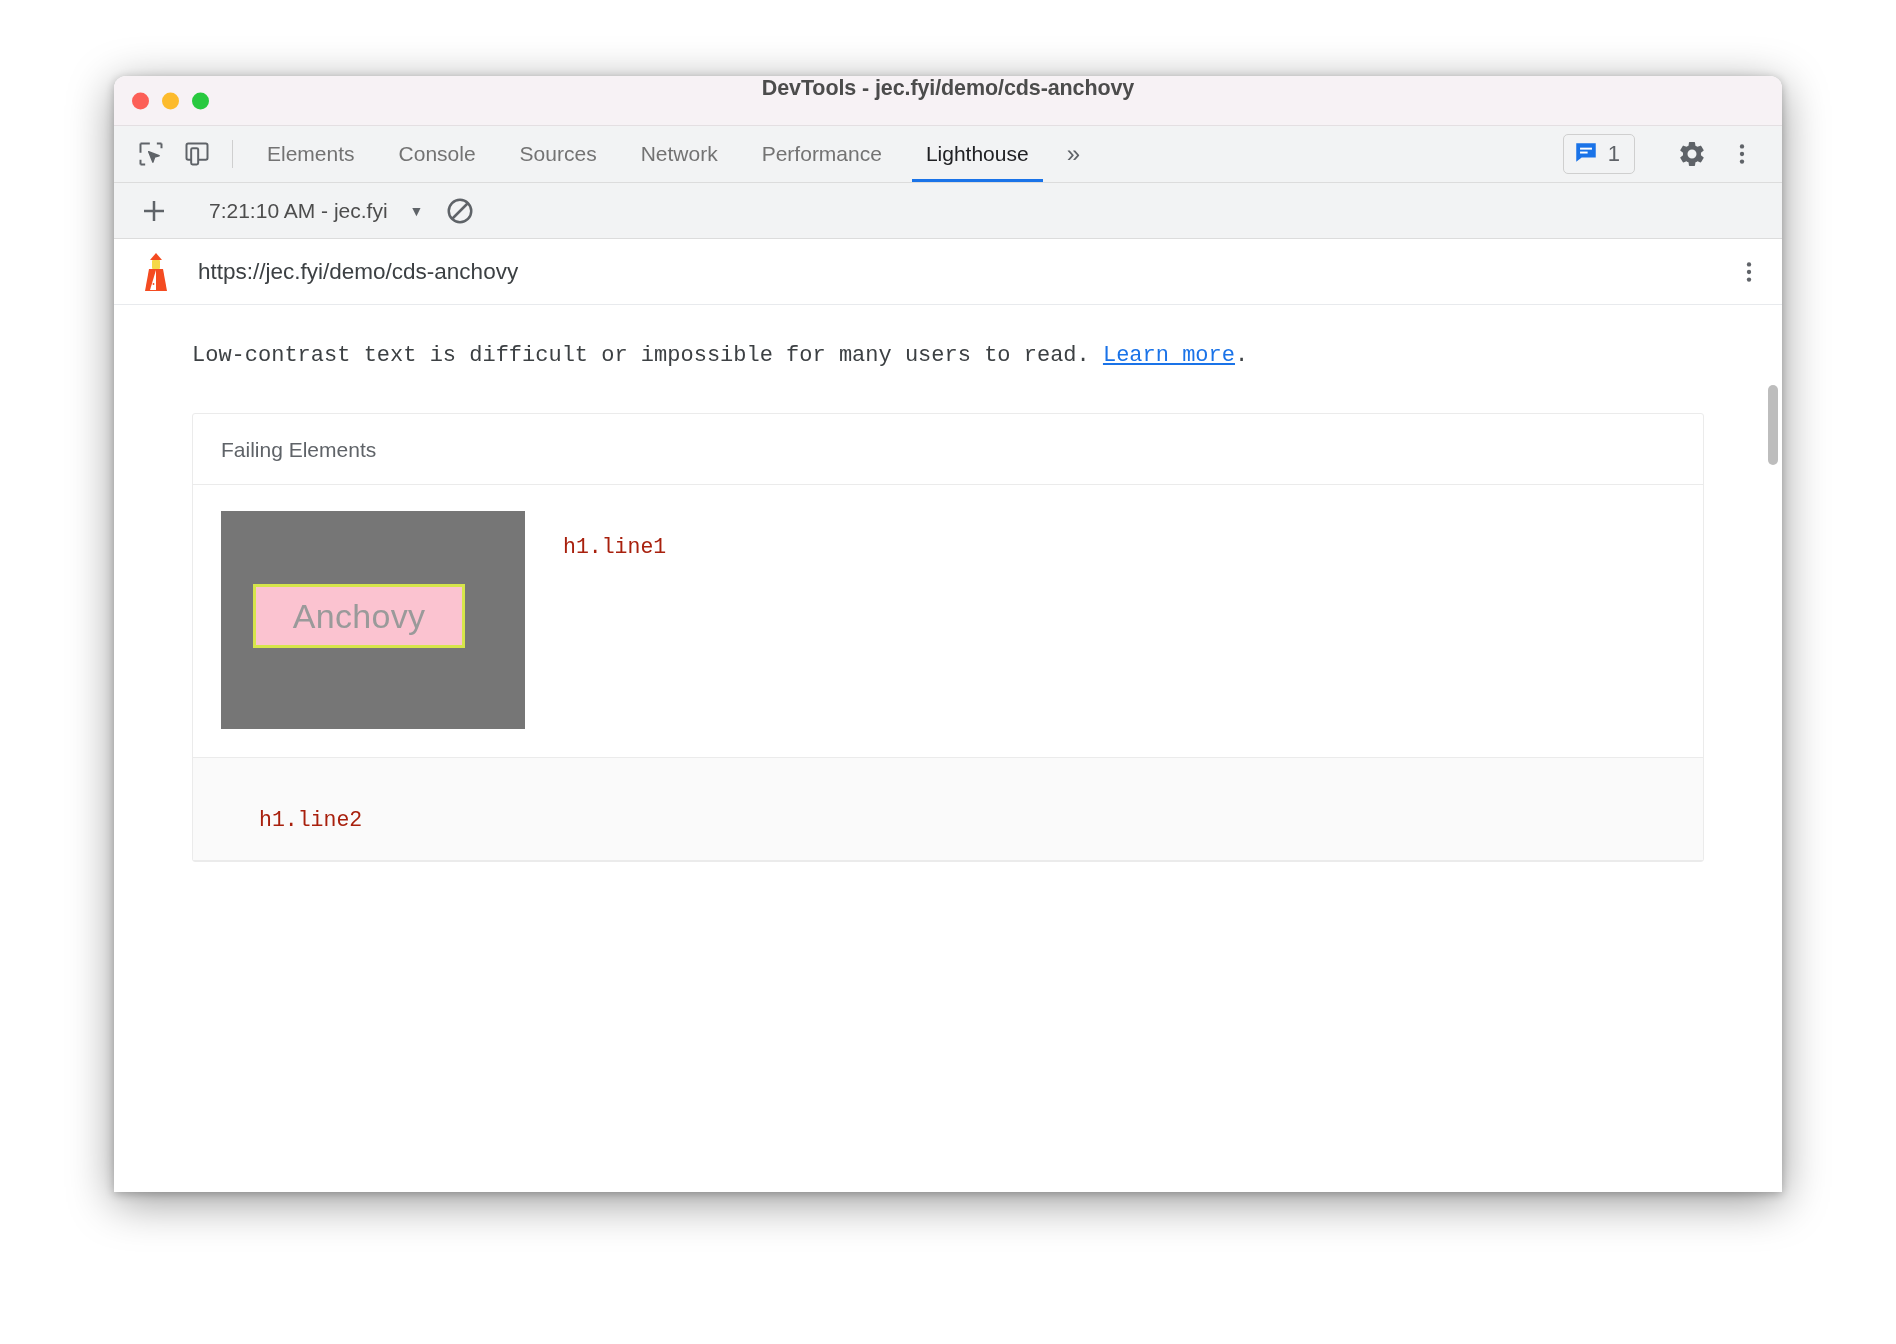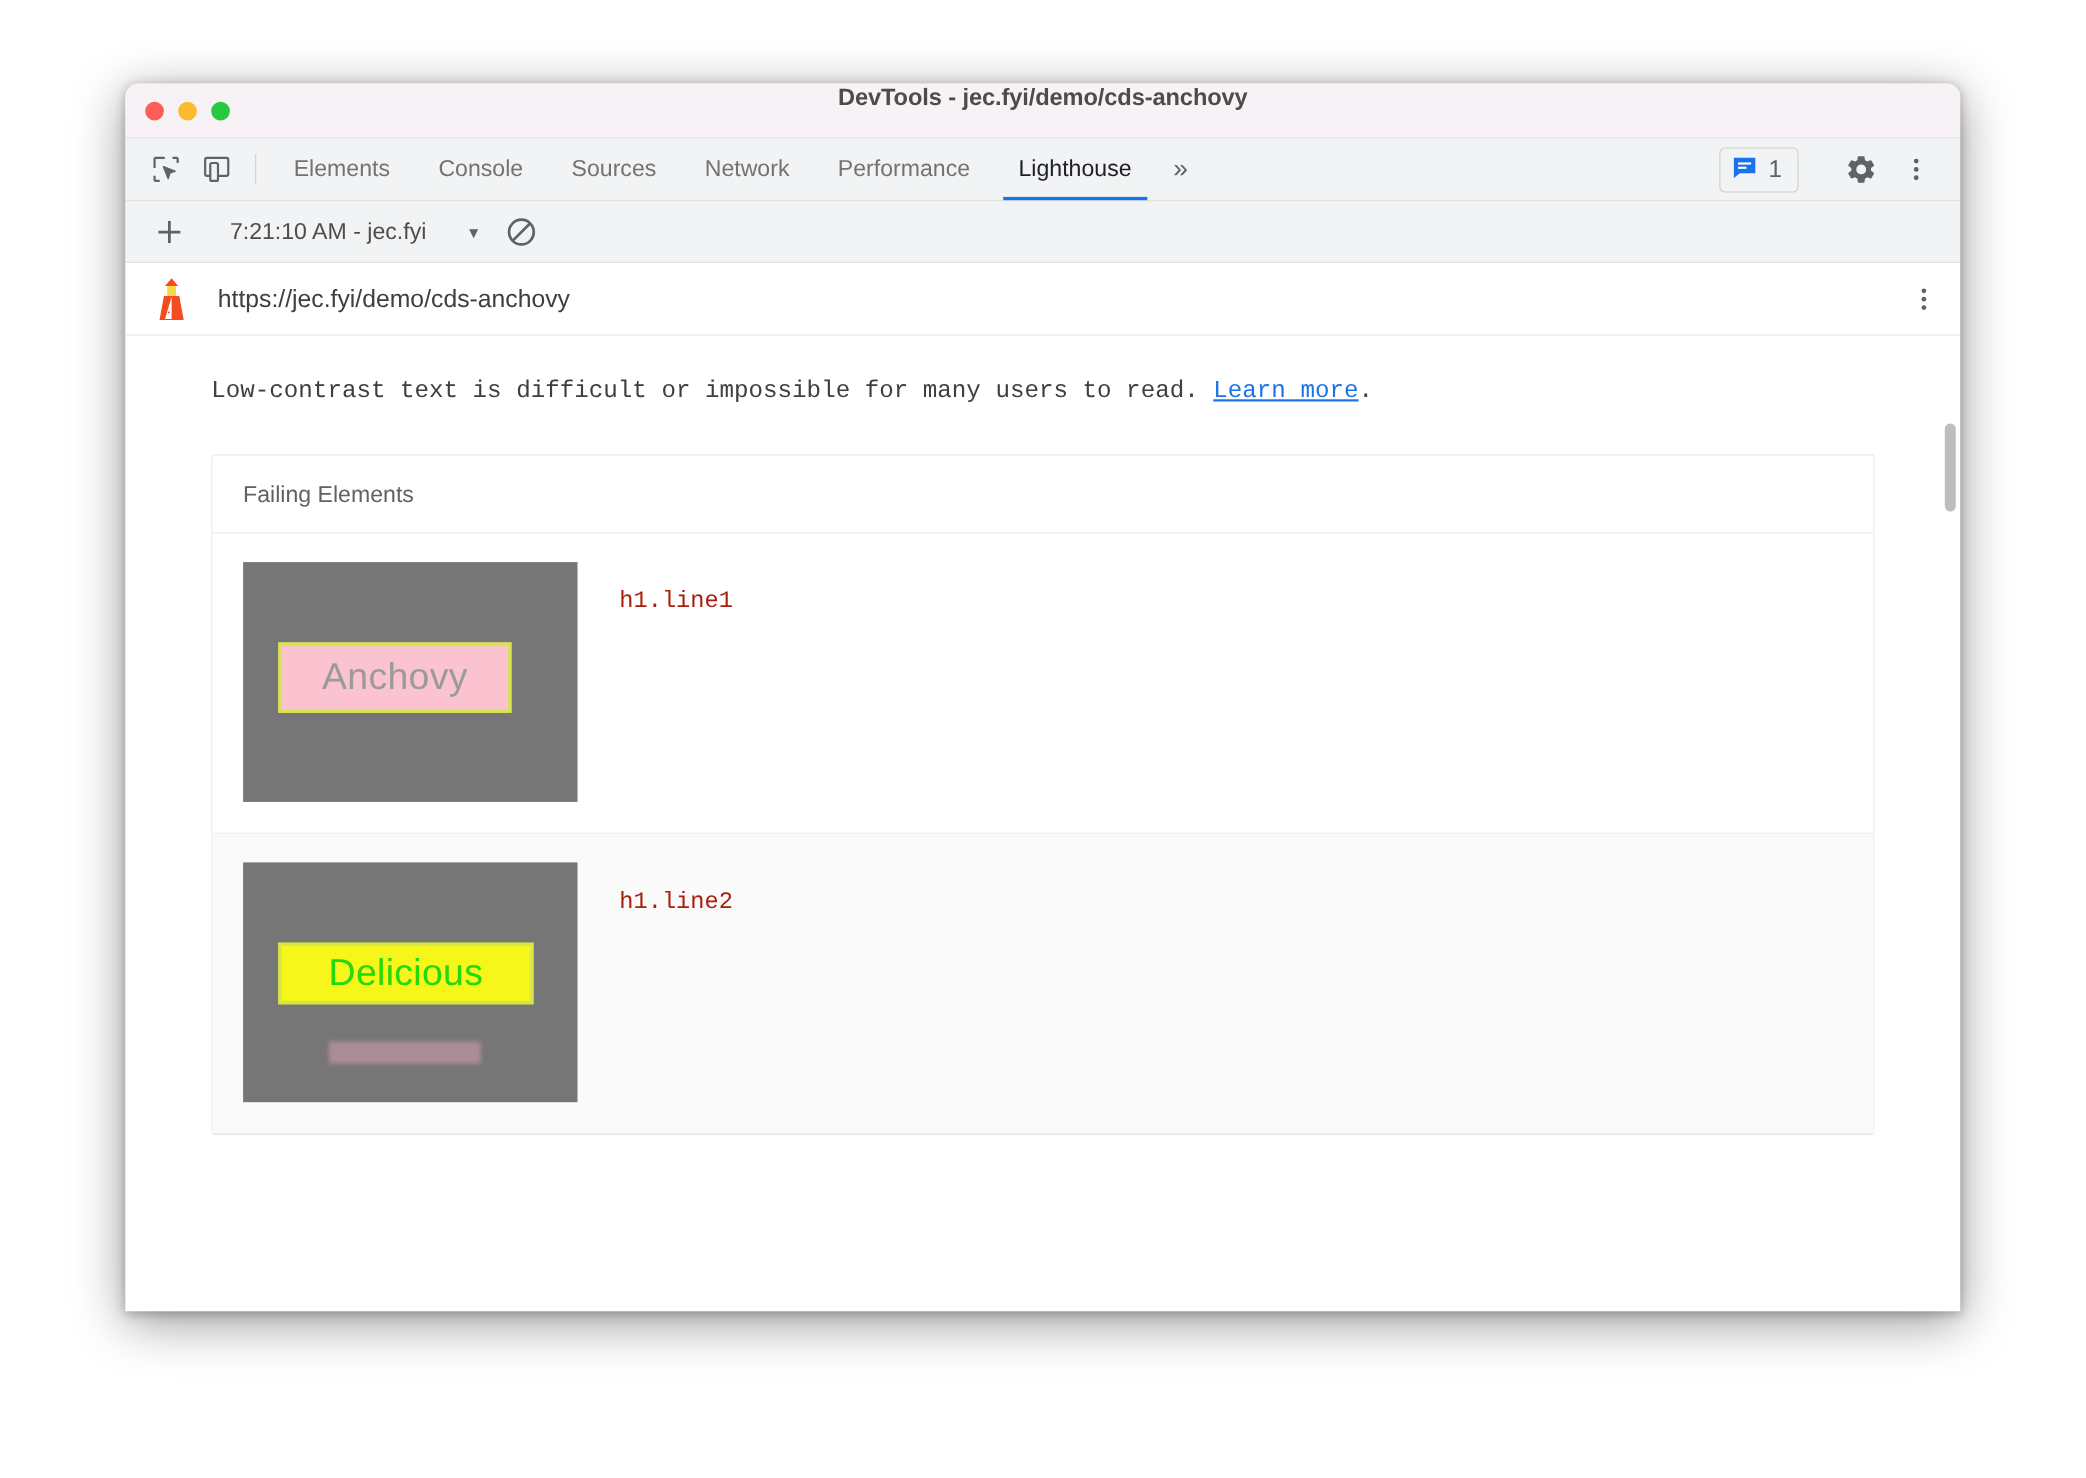--- a/index.html
+++ b/index.html
@@ -105,21 +105,21 @@
   
   #runbar {
     height: 56px;
     background: #f2f3f4;
     border-bottom: 1px solid #dcdcdc;
     display: flex; align-items: center;
     padding-left: 18px;
   }
   .plus-btn { width: 44px; height: 44px; display: flex; align-items: center; justify-content: center; cursor: default; }
   .run-select {
-    display: flex; align-items: center; gap: 36px;
+    display: flex; align-items: center; gap: 22px;
     font-size: 21px; color: #4d4d4d;
     cursor: default;
     margin-left: 4px;
   }
   .caret { font-size: 14px; color: #5f6368; }
   .clear-btn { margin-left: 22px; display:flex; align-items:center; cursor: default; }
 
   
   #report {
     background: #ffffff;
@@ -367,26 +367,20 @@
         <div class="row">
           <div class="thumb">
             <div class="hl pink">
               <div class="hl-text">Anchovy</div>
             </div>
           </div>
           <div class="snip">h1.line1</div>
         </div>
 
         <div class="row alt">
-          <div class="thumb">
-            <div class="hl yellow">
-              <div class="hl-text">Delicious</div>
-            </div>
-            <div class="ghost-bar"></div>
-          </div>
           <div class="snip">h1.line2</div>
         </div>
       </div>
     </div>
 
     <div id="report-scroll-track">
       <div id="vscroll"></div>
     </div>
   </div>
 </div>

